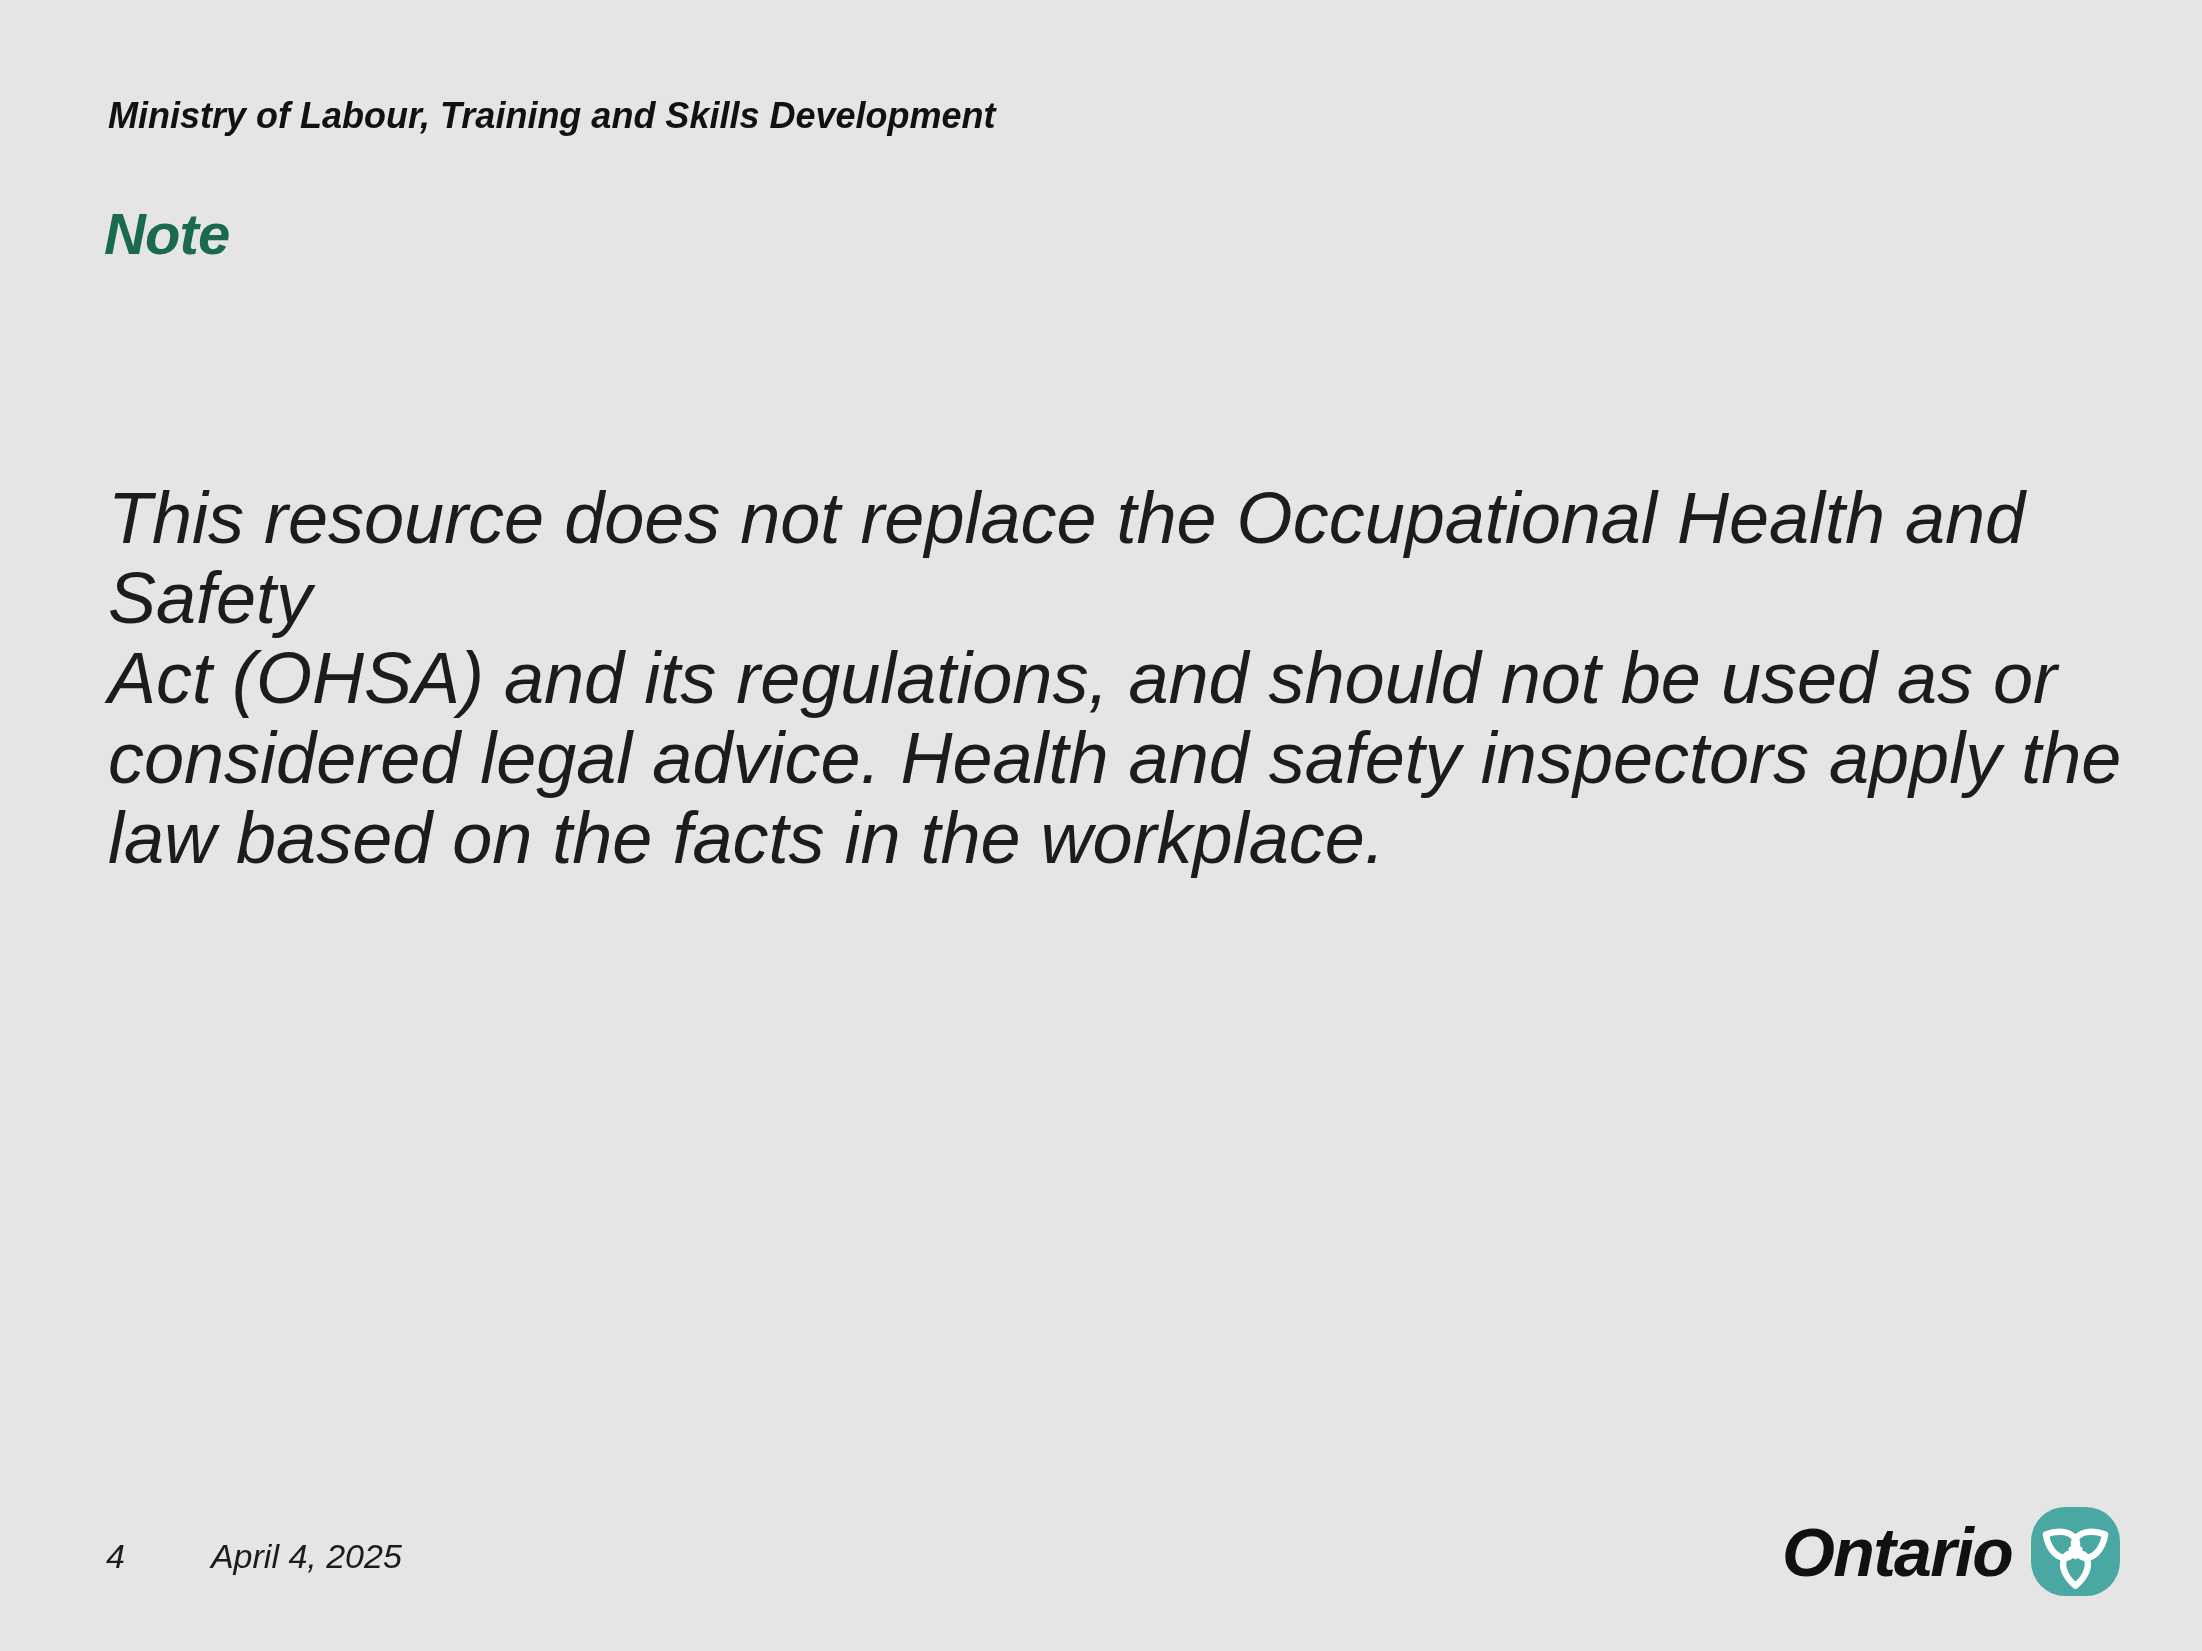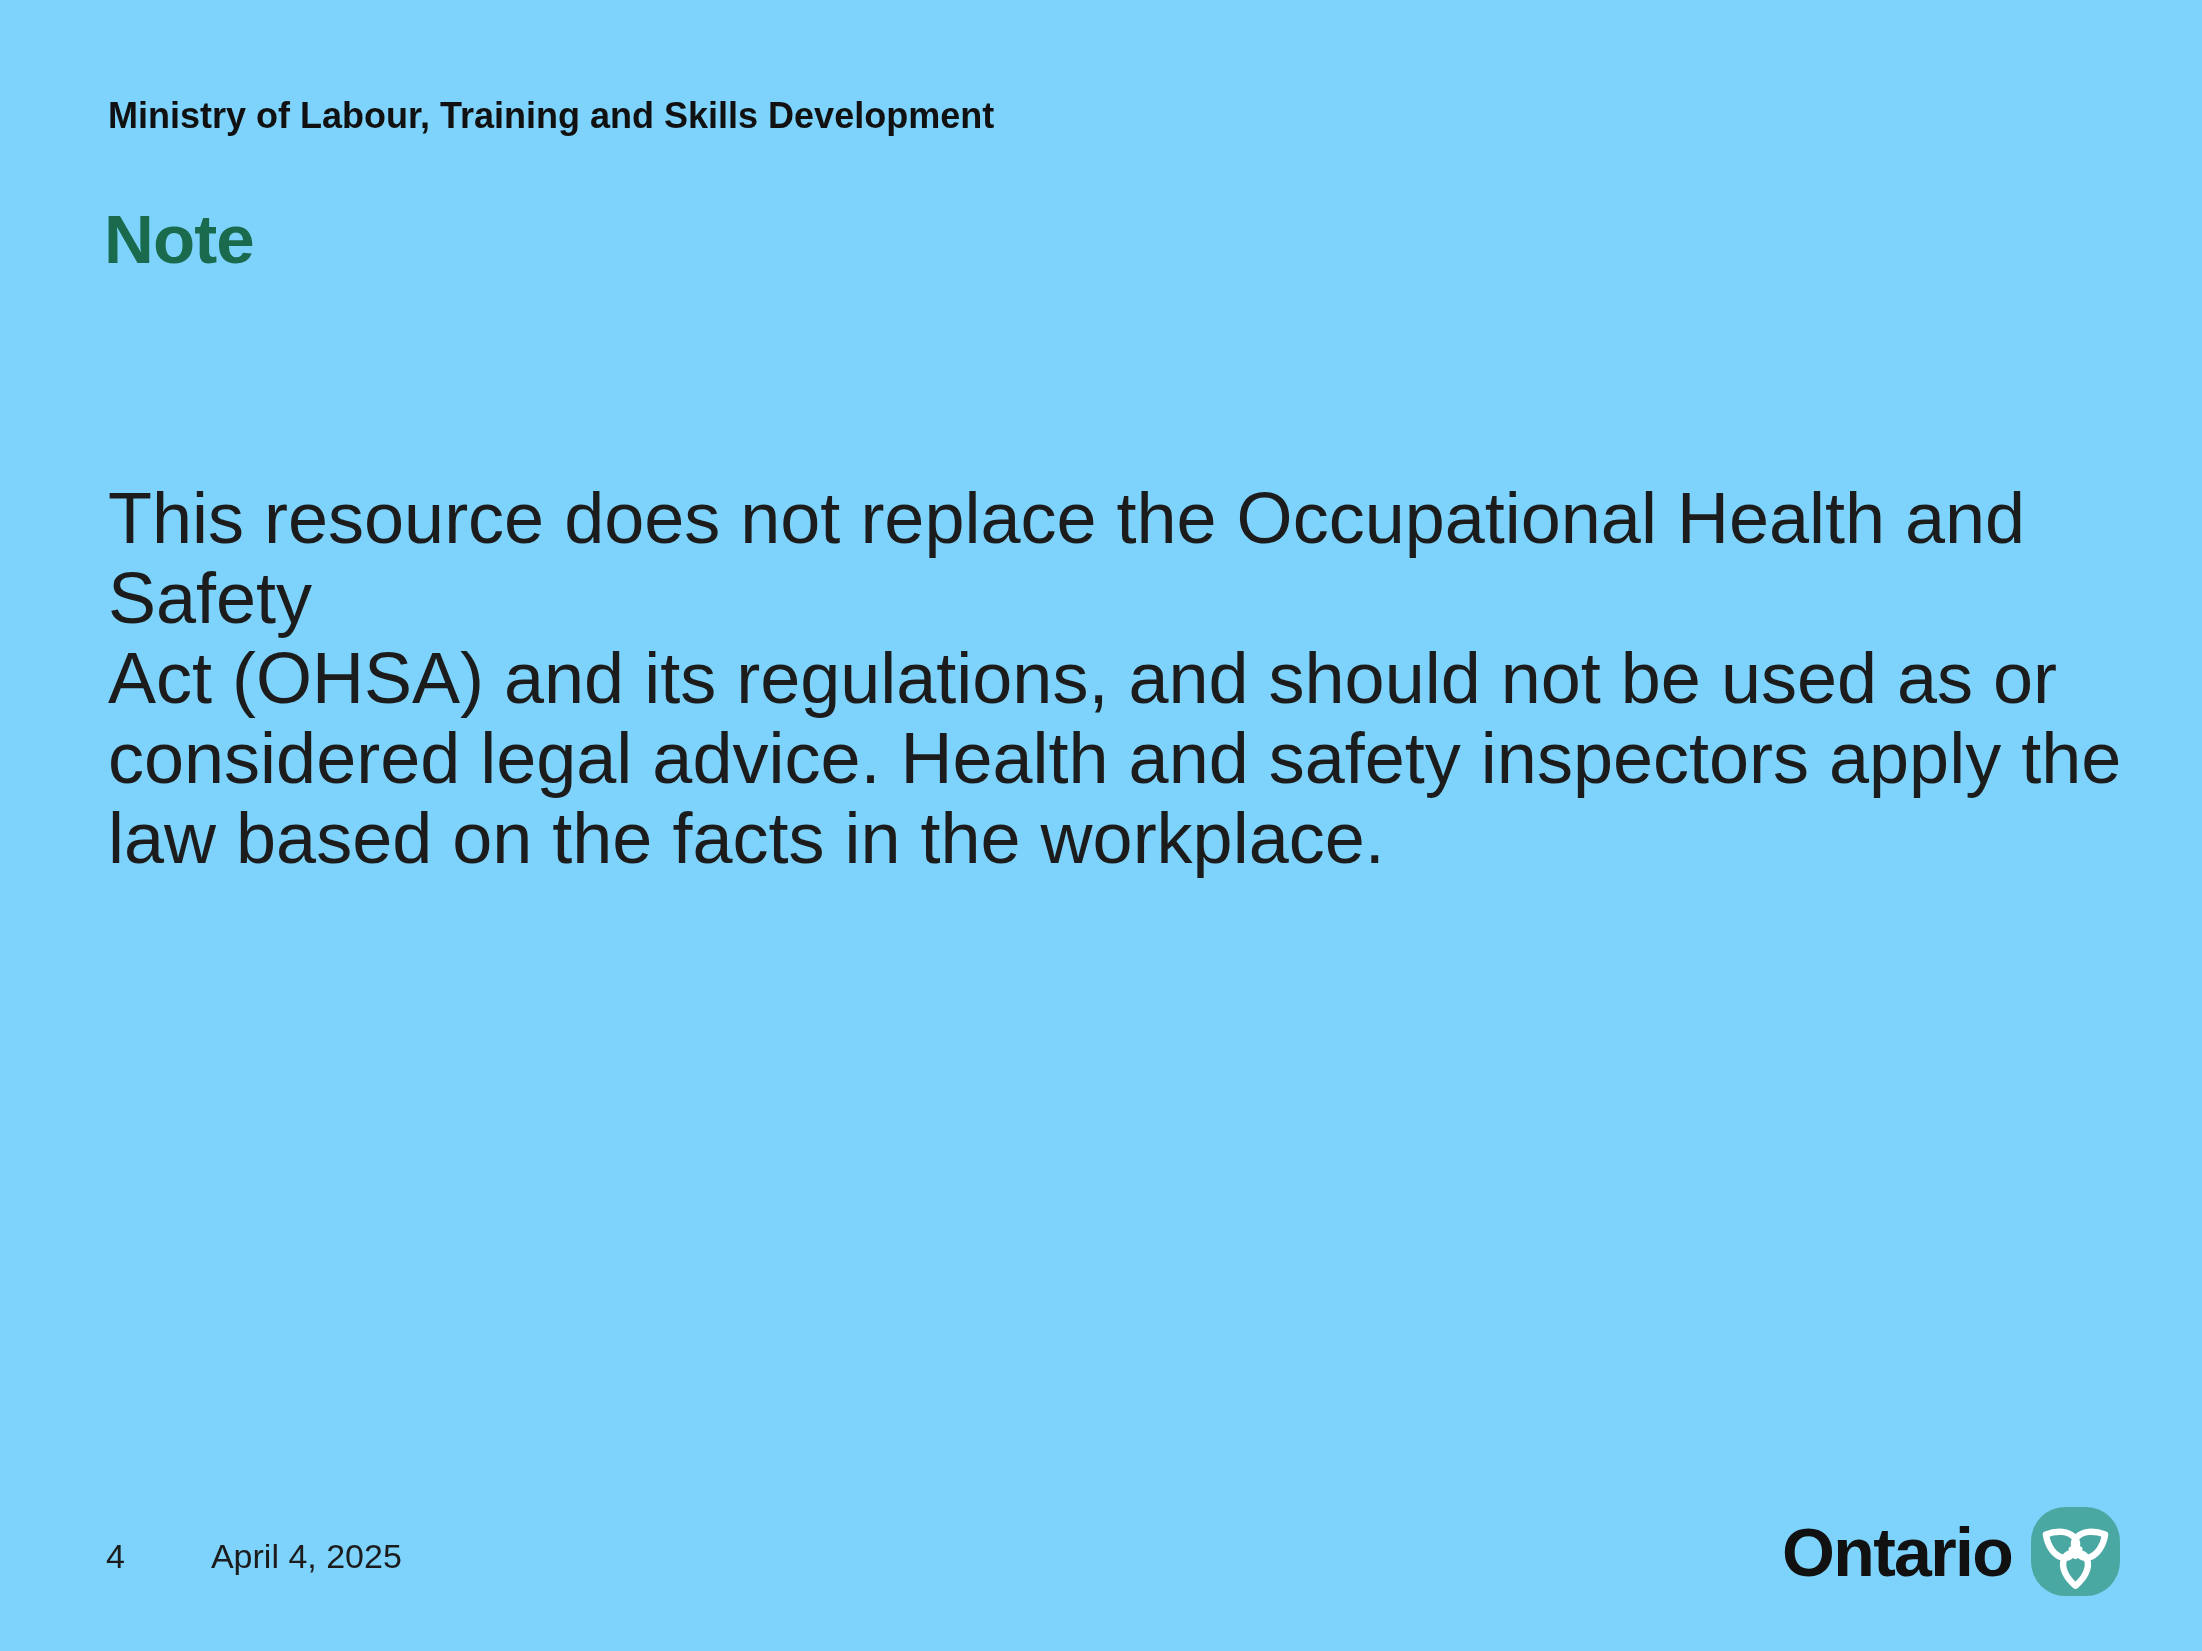--- a/index.html
+++ b/index.html
@@ -8,37 +8,38 @@
     width: 2203px;
     height: 1652px;
     position: relative;
     overflow: hidden;
     font-family: "Liberation Sans", "DejaVu Sans", sans-serif;
     color: #1a1a1a;
   }
   .slide {
     position: absolute;
     inset: 0;
-    background: #7dd3fc;
+    background: #e5e5e5;
+    font-style: italic;
   }
   .ministry-header {
     position: absolute;
     left: 108px;
     top: 95px;
     font-size: 36px;
     font-weight: 700;
     color: #111111;
     letter-spacing: 0px;
     white-space: nowrap;
   }
   .slide-title {
     position: absolute;
     left: 104px;
     top: 200px;
-    font-size: 69px;
+    font-size: 58px;
     font-weight: 700;
     color: #1A6B4D;
     letter-spacing: -0.9px;
   }
   .body-text {
     position: absolute;
     left: 108px;
     top: 478px;
     width: 2022px;
     font-size: 72px;

